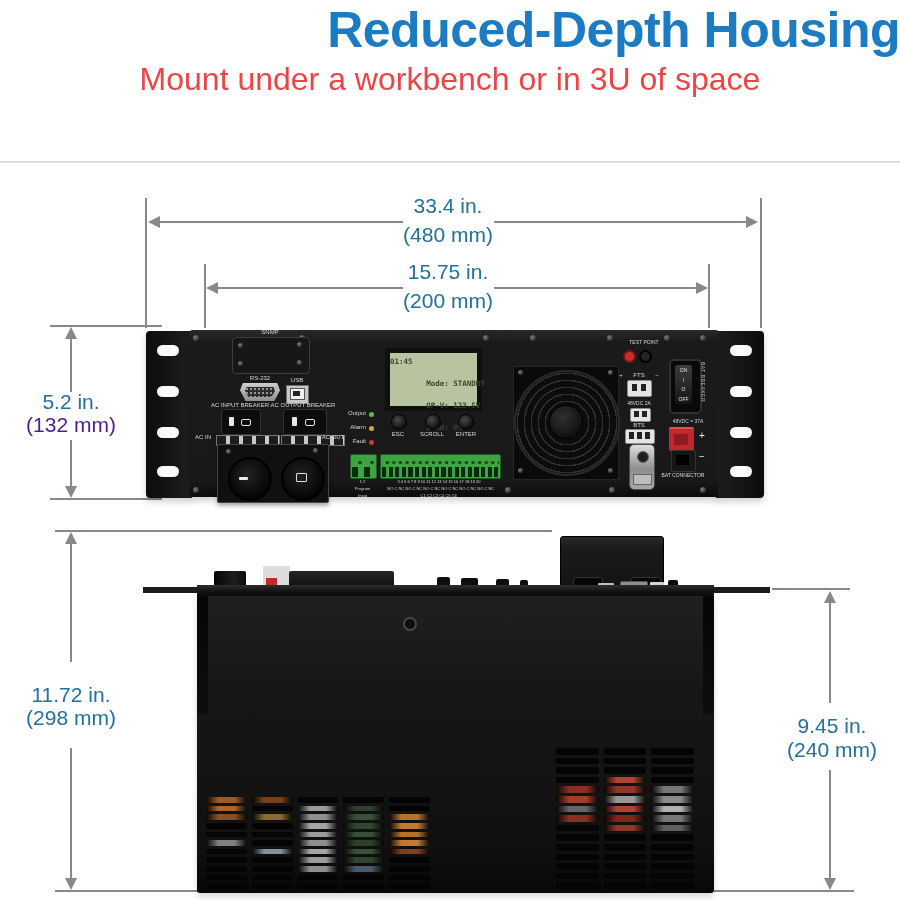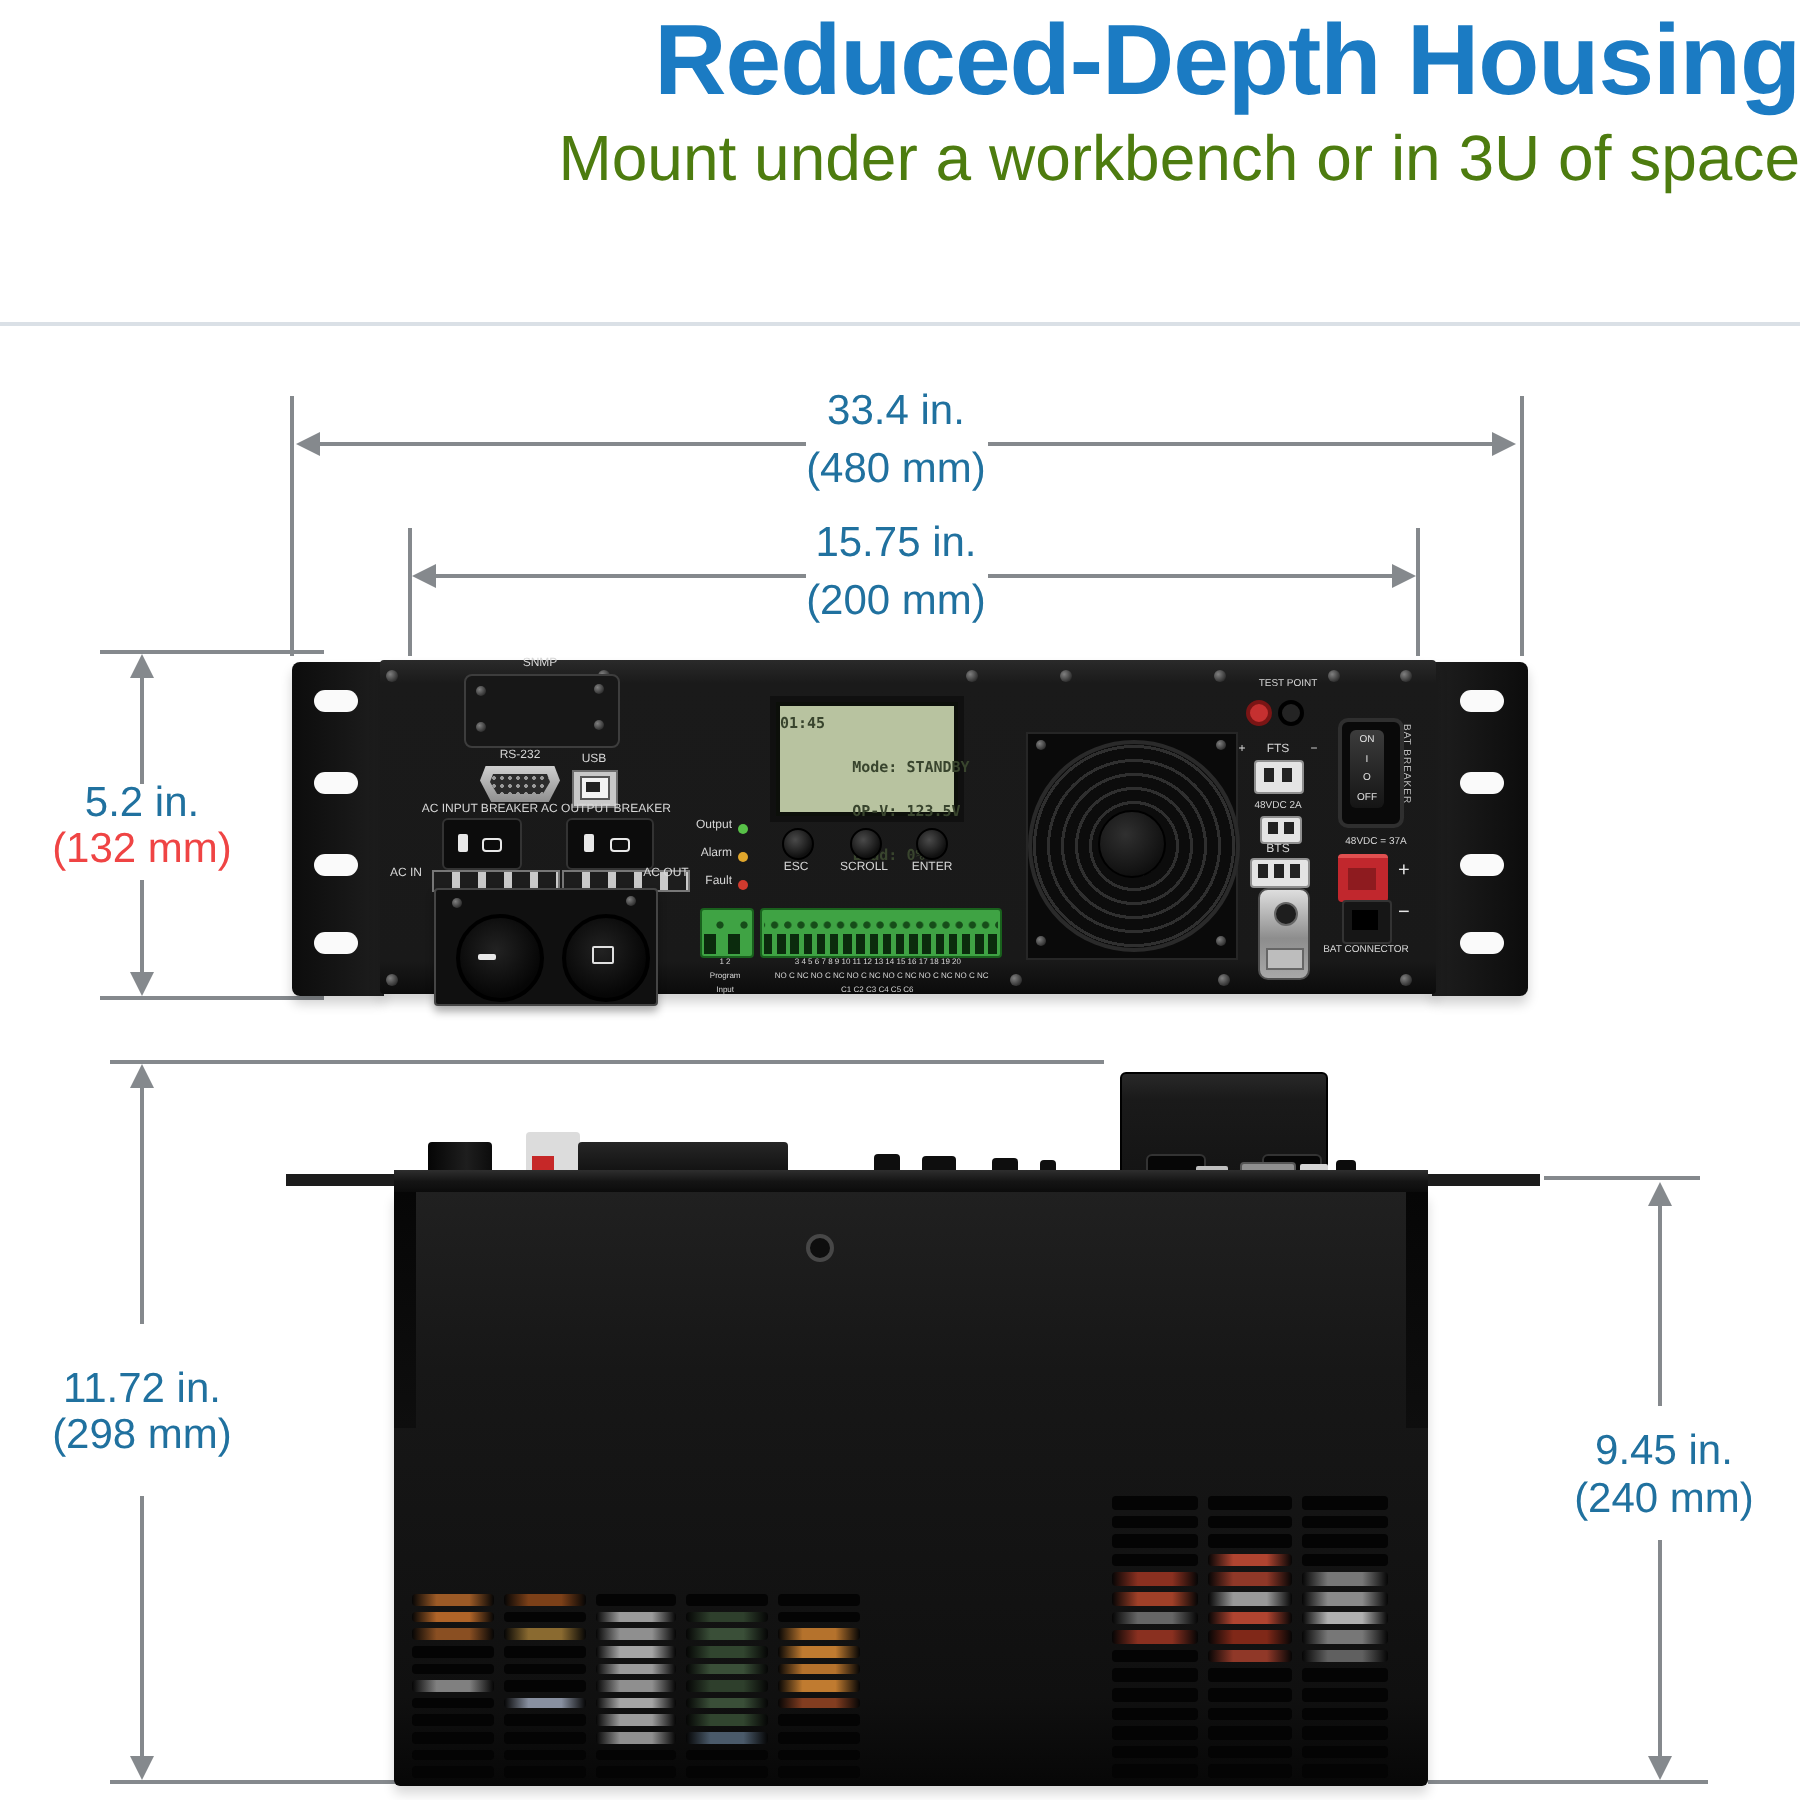--- a/index.html
+++ b/index.html
@@ -98,21 +98,21 @@
   .bump{position:absolute;background:#0e0e0e;border-radius:2px 2px 0 0;}
   .vent{position:absolute;display:grid;grid-auto-rows:1fr;gap:3px 5px;}
   .vent-slot{background:#040404;border-radius:2px;}
 </style>
 </head>
 <body>
 
 <div id="canvas">
 
   <div class="abs title" style="color:#1b7bc3;text-align:right;">Reduced-Depth Housing</div>
-  <div class="abs subtitle" style="color:#4d7c0f;text-align:right;">
+  <div class="abs subtitle" style="color:#ef4444;">
     <div>Mount under a workbench or in 3U of space</div>
   </div>
   <div class="abs divider"></div>
 
   <div>
     <div class="dim-label" style="left:348px;top:194px;width:200px;color:#20719f;">33.4 in.</div>
     <div class="dim-label" style="left:348px;top:223px;width:200px;color:#20719f;">(480 mm)</div>
     <div class="dl" style="left:152px;top:221px;width:251px;height:2px;"></div>
     <div class="dl" style="left:494px;top:221px;width:254px;height:2px;"></div>
     <div class="ah l" style="left:148px;top:216px;"></div>
@@ -133,21 +133,21 @@
   </div>
 
   <div>
     <div class="dl" style="left:50px;top:325px;width:112px;height:2px;"></div>
     <div class="dl" style="left:50px;top:498px;width:112px;height:2px;"></div>
     <div class="dl" style="left:70px;top:333px;width:2px;height:59px;"></div>
     <div class="dl" style="left:70px;top:440px;width:2px;height:52px;"></div>
     <div class="ah u" style="left:65px;top:327px;"></div>
     <div class="ah d" style="left:65px;top:486px;"></div>
     <div class="dim-label" style="left:6px;top:390px;width:130px;color:#20719f;">5.2 in.</div>
-    <div class="dim-label" style="left:6px;top:413px;width:130px;color:#ef4444;">(132 mm)</div>
+    <div class="dim-label" style="left:6px;top:413px;width:130px;color:#4c1d95;">(132 mm)</div>
   </div>
 
   <div>
     <div class="ear" style="left:146px;border-radius:4px 0 0 4px;box-shadow:0 4px 6px rgba(0,0,0,.18);"></div>
     <div class="ear rt" style="left:716px;width:48px;border-radius:0 4px 4px 0;box-shadow:0 4px 6px rgba(0,0,0,.18);"></div>
     <div class="ear-hole" style="left:157px;top:345px;"></div>
     <div class="ear-hole" style="left:157px;top:386px;"></div>
     <div class="ear-hole" style="left:157px;top:427px;"></div>
     <div class="ear-hole" style="left:157px;top:466px;"></div>
     <div class="ear-hole" style="left:730px;top:345px;"></div>

